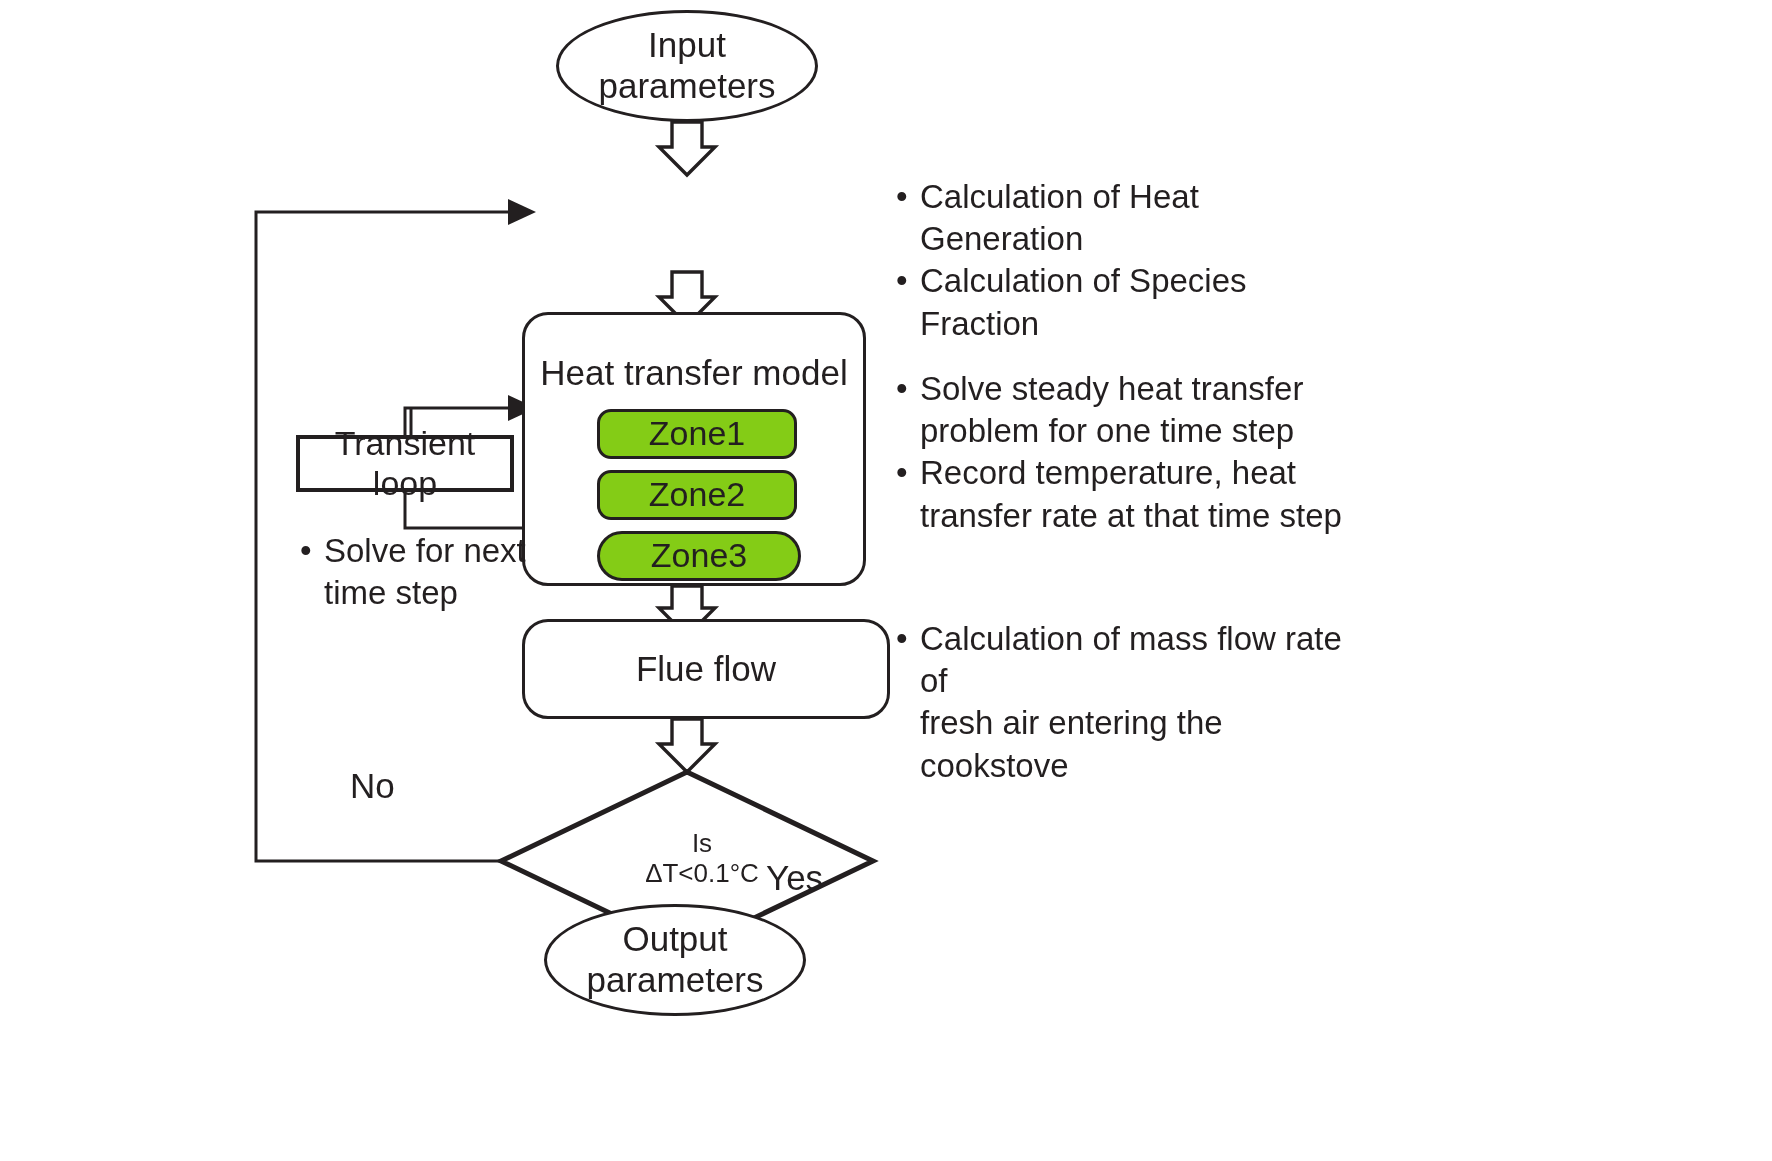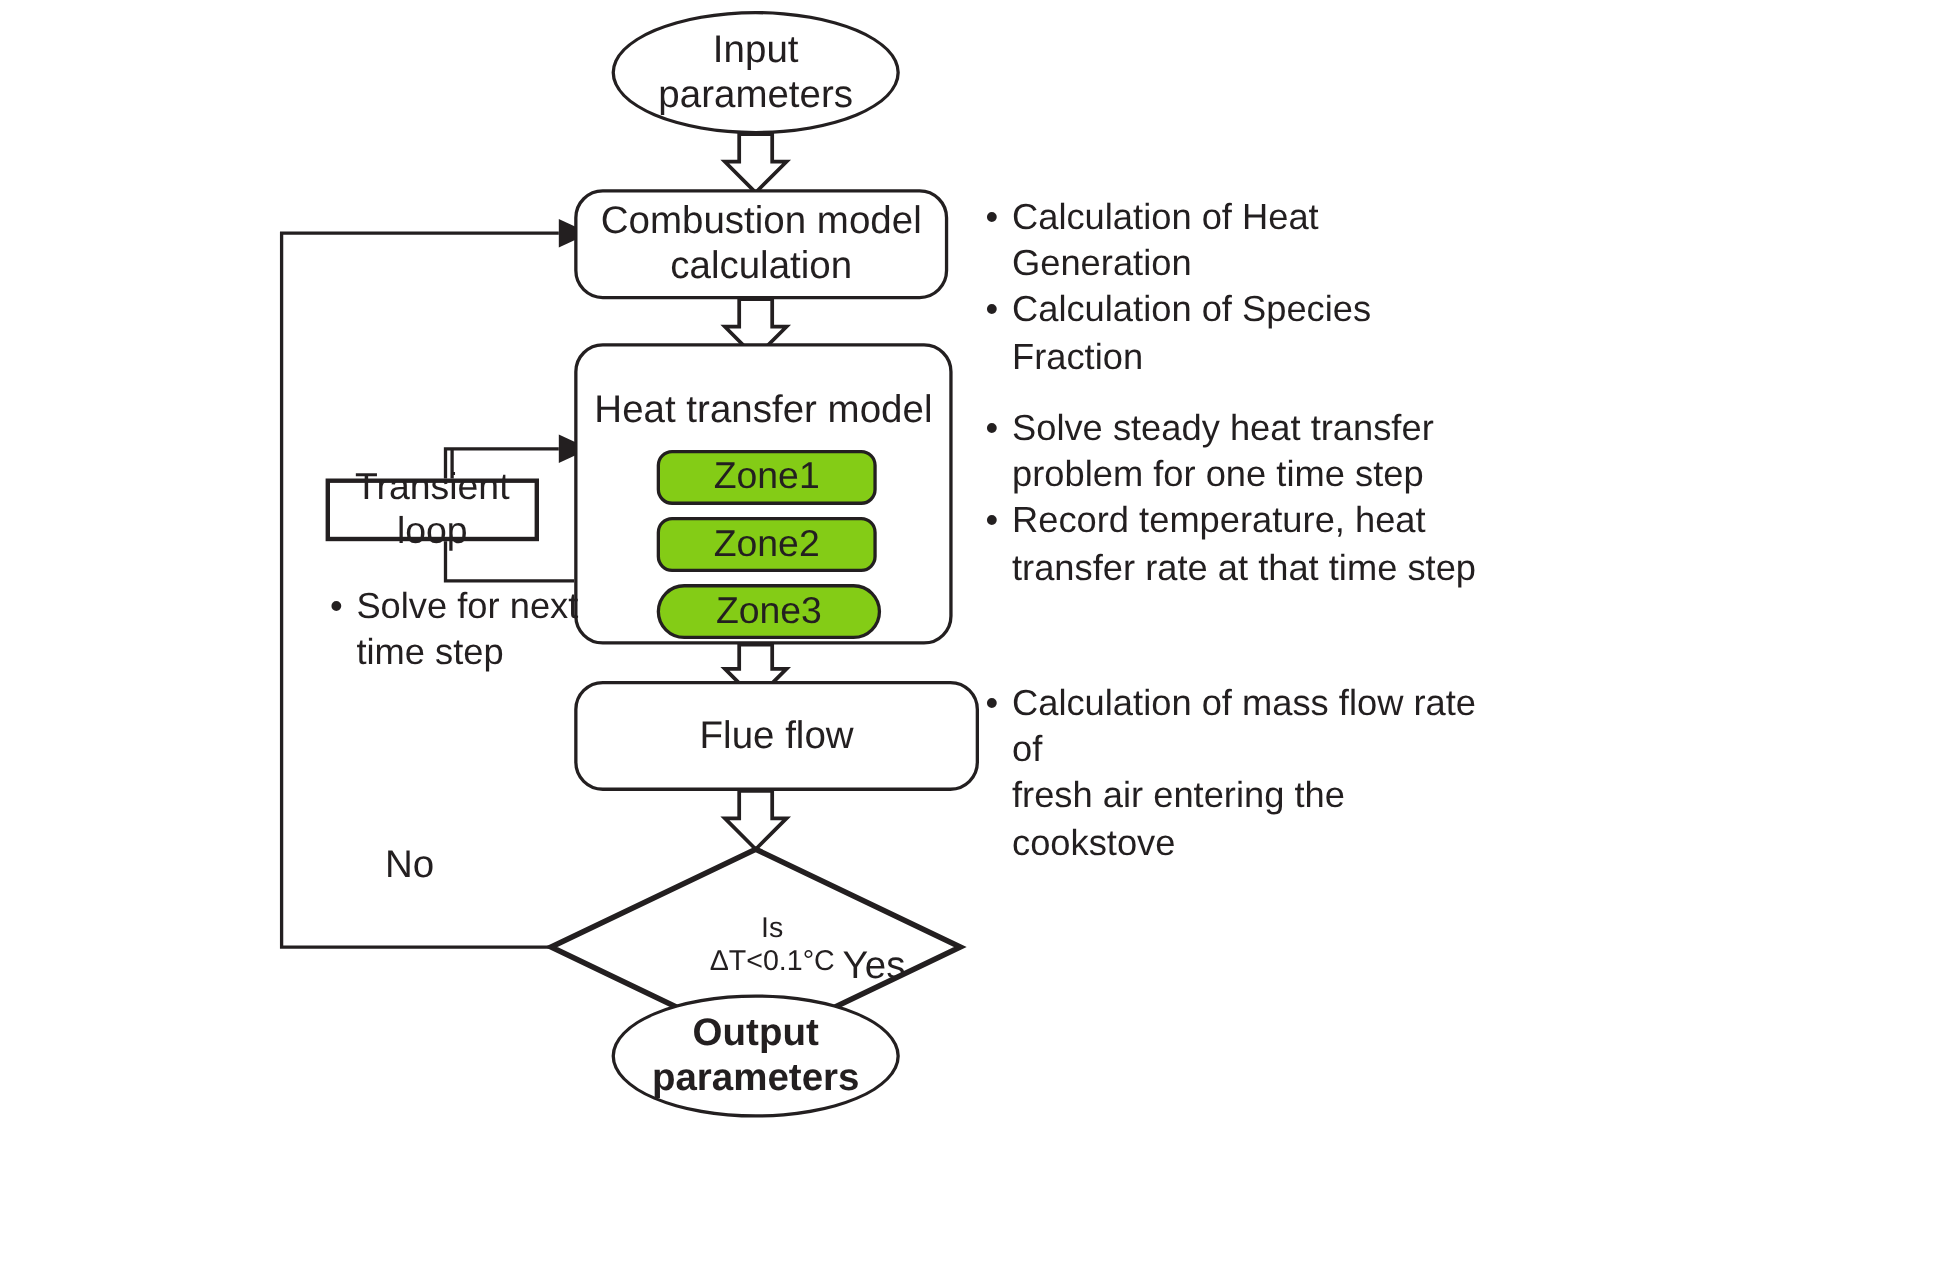--- a/index.html
+++ b/index.html
@@ -60,24 +60,20 @@
       <path d="M411,436 L411,408"></path>
     </g>
     <polygon fill="#231f20" stroke="none" points="508,395 536,408 508,421"></polygon>
   </svg>
 
   <div class="node ellipse" style="left:556px;top:10px;width:262px;height:112px;">
     <span style="white-space:pre-line;">Input
 parameters</span>
   </div>
 
-  <div class="node rrect" style="left:522px;top:172px;width:340px;height:100px;">
-    <span style="white-space:pre-line;">Combustion model
-calculation</span>
-  </div>
 
   <div class="node rrect" style="left:522px;top:312px;width:344px;height:274px;display:block;">
     <div class="htm-title">Heat transfer model</div>
     <div class="node zonebox" style="left:72px;top:94px;width:200px;height:50px;">
       <span>Zone1</span>
     </div>
     <div class="node zonebox" style="left:72px;top:155px;width:200px;height:50px;">
       <span>Zone2</span>
     </div>
     <div class="node zonebox" style="left:72px;top:216px;width:204px;height:50px;border-radius:25px;">
@@ -87,26 +83,26 @@
 
   <div class="node rrect" style="left:522px;top:619px;width:368px;height:100px;">
     <span>Flue flow</span>
   </div>
 
   <div style="position:absolute;left:612px;top:828px;width:180px;text-align:center;font-size:26px;line-height:1.16;">
     <div>Is</div>
     <div>ΔT&lt;0.1°C</div>
   </div>
 
-  <div class="node ellipse" style="left:556px;top:904px;width:262px;height:112px;font-weight:bold;">
+  <div class="node ellipse" style="left:544px;top:904px;width:262px;height:112px;">
     <span style="white-space:pre-line;">Output
 parameters</span>
   </div>
 
-  <div class="node sqbox" style="left:296px;top:435px;width:194px;height:57px;">
+  <div class="node sqbox" style="left:296px;top:435px;width:218px;height:57px;">
     <span style="white-space:pre-line;">Transient
 loop</span>
   </div>
 
   <div class="plainlabel" style="left:350px;top:766px;">No</div>
   <div class="plainlabel" style="left:766px;top:858px;">Yes</div>
 
   <div class="bullets" style="left:894px;top:176px;width:470px;">
     <span class="li">Calculation of Heat Generation</span>
     <span class="li">Calculation of Species Fraction</span>

